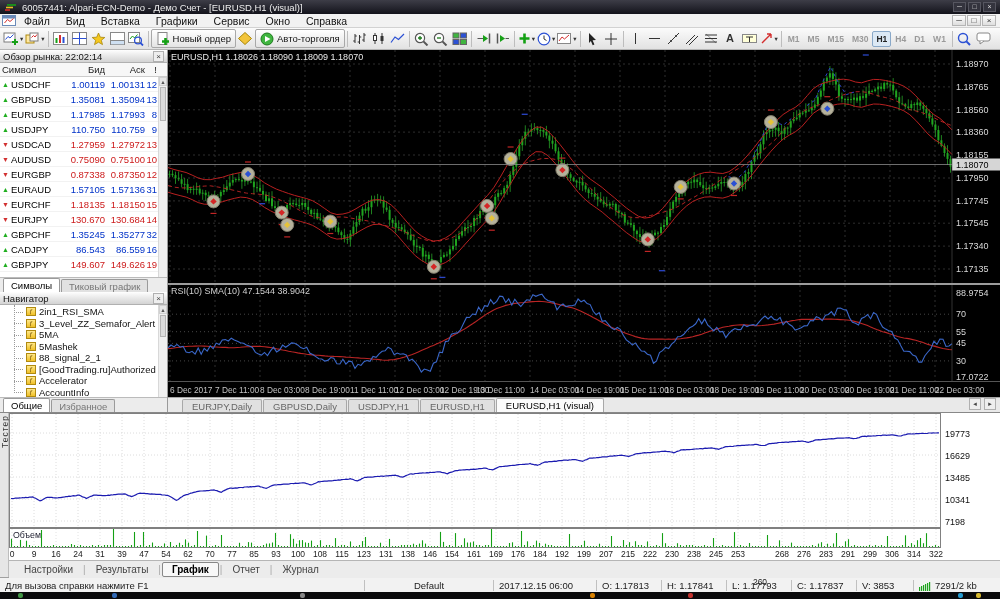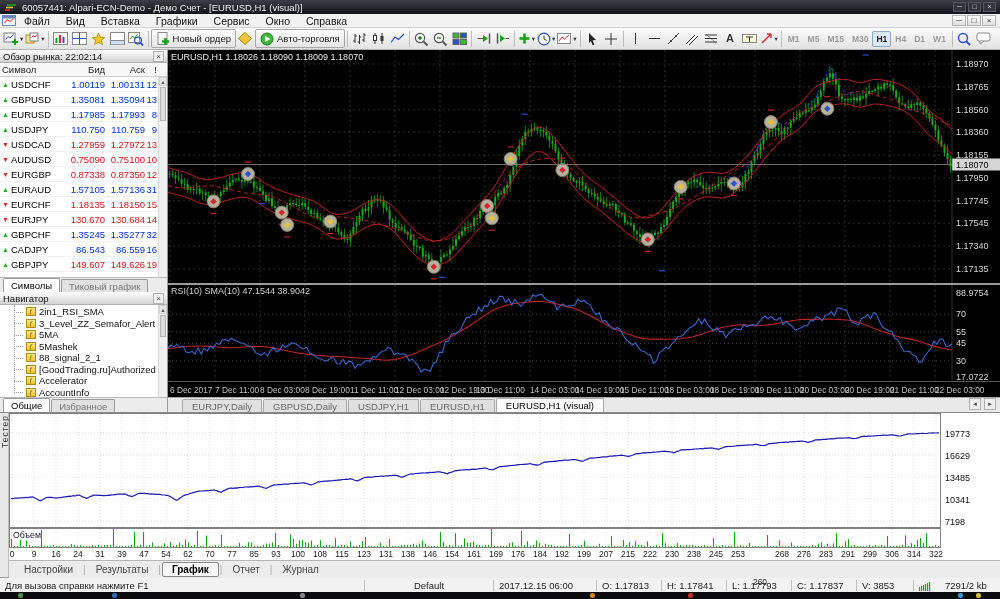--- a/index.html
+++ b/index.html
@@ -86,21 +86,21 @@
 .ttab{padding:1px 9px;color:#444;white-space:nowrap}
 .ttab.active{border:1px solid #888;background:#f8f8f8;font-weight:bold;border-radius:2px;color:#000}
 .tsep{color:#aaa;margin:0 1px}
 
 .statusbar{height:15px;background:#f2f2f2;border-top:1px solid #a0a0a0;display:flex;align-items:center;font-size:9.5px;color:#222}
 .sseg{padding:0 5px;white-space:nowrap;overflow:hidden}
 .ssep{width:1px;height:11px;background:#c0c0c0;flex:none}
 .seg-help{flex:1}
 .seg-profile{width:128px;text-align:center}
 .seg-time{width:102px}.seg-o,.seg-h,.seg-l,.seg-c{width:64px}.seg-v{width:56px}
-.seg-size{width:86px;display:flex;align-items:center;gap:13px}
+.seg-size{width:86px;display:flex;align-items:center;gap:3px}
 
 .taskbar{height:7px;background:#0a0a0c;position:relative}
 .taskbar i{position:absolute;top:1px;width:5px;height:5px;border-radius:2px;opacity:.85}
 </style>
 </head>
 <body>
 
 <div class="app">
 
   <div class="titlebar">

